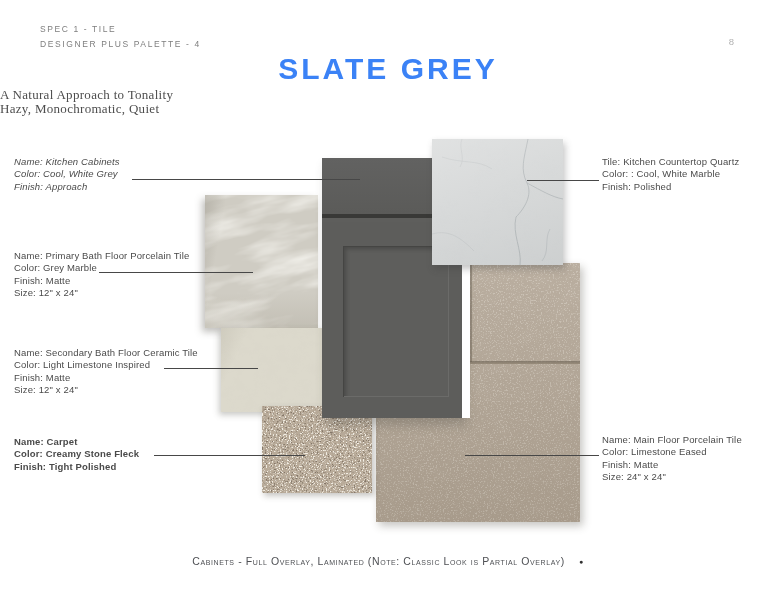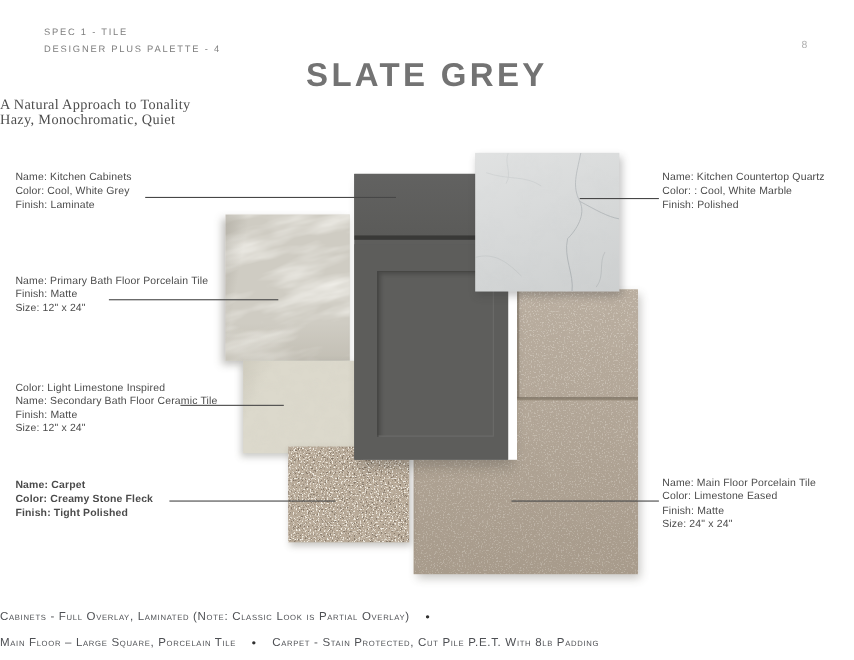--- a/index.html
+++ b/index.html
@@ -7,21 +7,21 @@
               font-family:"Liberation Sans", sans-serif; }
   .canvas { position:relative; width:776px; height:488px; background:#ffffff; }
 
   
   .spec-block { position:absolute; left:40px; top:22px; font-size:8.5px; letter-spacing:1.6px;
                 color:#7e7e7e; line-height:15px; white-space:nowrap; }
   .page-num { position:absolute; right:42px; top:36px; font-size:9.5px; color:#b2b2b2; }
 
   
   .title { position:absolute; left:0; right:0; top:52px; text-align:center;
-           font-size:30px; font-weight:bold; letter-spacing:3px; color:#737373; }
+           font-size:30px; font-weight:bold; letter-spacing:3px; color:#3b82f6; }
   .subtitle { position:absolute; left:0; right:0; top:88px; text-align:left;
               font-family:"Liberation Serif", serif; font-size:13px; line-height:13.5px;
               color:#4d4d4d; letter-spacing:0.3px; }
 
   
   .label { position:absolute; font-size:9.5px; line-height:12.4px; color:#4a4a4a;
            letter-spacing:0.15px; white-space:nowrap; z-index:9; }
 
   
   .lead { position:absolute; height:1px; background:#474747; z-index:9; }
@@ -62,21 +62,21 @@
   .cab-door { position:absolute; left:0; top:64px; right:0; bottom:0; background:#5d5d5b; }
   .cab-panel { position:absolute; left:21px; top:24px; right:13px; bottom:21px; background:#5e5e5c;
                box-shadow: inset 1px 1px 0 #454543, inset -1px -1px 0 #6b6b69,
                            inset 3px 3px 4px rgba(0,0,0,0.22); }
 
   .quartz { left:432px; top:139px; width:131px; height:126px; background:#d6d8d8; z-index:6;
             box-shadow:2px 4px 7px rgba(60,60,60,0.3); }
   .quartz .shade { background:linear-gradient(160deg, rgba(255,255,255,0.25), rgba(140,146,148,0.12)); }
 
   
-  .footer-line { position:absolute; left:0; right:0; display:flex; 
+  .footer-line { position:absolute; left:0; right:0; display:flex; justify-content:center;
                  align-items:center; gap:14px; font-variant:small-caps; font-size:10.5px;
                  letter-spacing:0.6px; color:#4e5054; white-space:nowrap; }
   .footer-line .bullet { font-size:7px; color:#303030; }
   .f1 { top:555px; } .f2 { top:578px; }
 
   .defs-holder { position:absolute; width:0; height:0; overflow:hidden; }
 </style>
 </head>
 <body>
 
@@ -194,41 +194,42 @@
     <div class="shade"></div>
   </div>
 
   <div class="lead" style="left:132px; top:179px; width:228px;"></div>
   <div class="lead" style="left:527px; top:180px; width:72px;"></div>
   <div class="lead" style="left:99px;  top:272px; width:154px;"></div>
   <div class="lead" style="left:164px; top:368px; width:94px;"></div>
   <div class="lead" style="left:154px; top:455px; width:151px;"></div>
   <div class="lead" style="left:465px; top:455px; width:134px;"></div>
 
-  <div class="label" style="left:14px; top:156px;">
+  <div class="label" style="left:14px; top:156px;font-style:italic;">
     <div>Name: Kitchen Cabinets</div>
     <div>Color: Cool, White Grey</div>
-    <div>Finish: Laminate</div>
+    <div>Finish: Approach</div>
   </div>
 
   <div class="label" style="left:602px; top:156px;">
-    <div>Name: Kitchen Countertop Quartz</div>
+    <div>Tile: Kitchen Countertop Quartz</div>
     <div>Color: : Cool, White Marble</div>
     <div>Finish: Polished</div>
   </div>
 
   <div class="label" style="left:14px; top:250px;">
     <div>Name: Primary Bath Floor Porcelain Tile</div>
+    <div>Color: Grey Marble</div>
     <div>Finish: Matte</div>
     <div>Size: 12" x 24"</div>
   </div>
 
   <div class="label" style="left:14px; top:347px;">
+    <div>Name: Secondary Bath Floor Ceramic Tile</div>
     <div>Color: Light Limestone Inspired</div>
-    <div>Name: Secondary Bath Floor Ceramic Tile</div>
     <div>Finish: Matte</div>
     <div>Size: 12" x 24"</div>
   </div>
 
   <div class="label" style="left:14px; top:436px;font-weight:bold;">
     <div>Name: Carpet</div>
     <div>Color: Creamy Stone Fleck</div>
     <div>Finish: Tight Polished</div>
   </div>
 
@@ -236,19 +237,14 @@
     <div>Name: Main Floor Porcelain Tile</div>
     <div>Color: Limestone Eased</div>
     <div>Finish: Matte</div>
     <div>Size: 24" x 24"</div>
   </div>
 
   <div class="footer-line f1">
     <span>Cabinets - Full Overlay, Laminated  (Note: Classic Look is Partial Overlay)</span>
     <span class="bullet">●</span>
   </div>
-  <div class="footer-line f2">
-    <span>Main Floor – Large Square, Porcelain Tile</span>
-    <span class="bullet">●</span>
-    <span>Carpet -  Stain Protected, Cut Pile P.E.T. With 8lb Padding</span>
-  </div>
 
 </div>
 
 </body></html>

